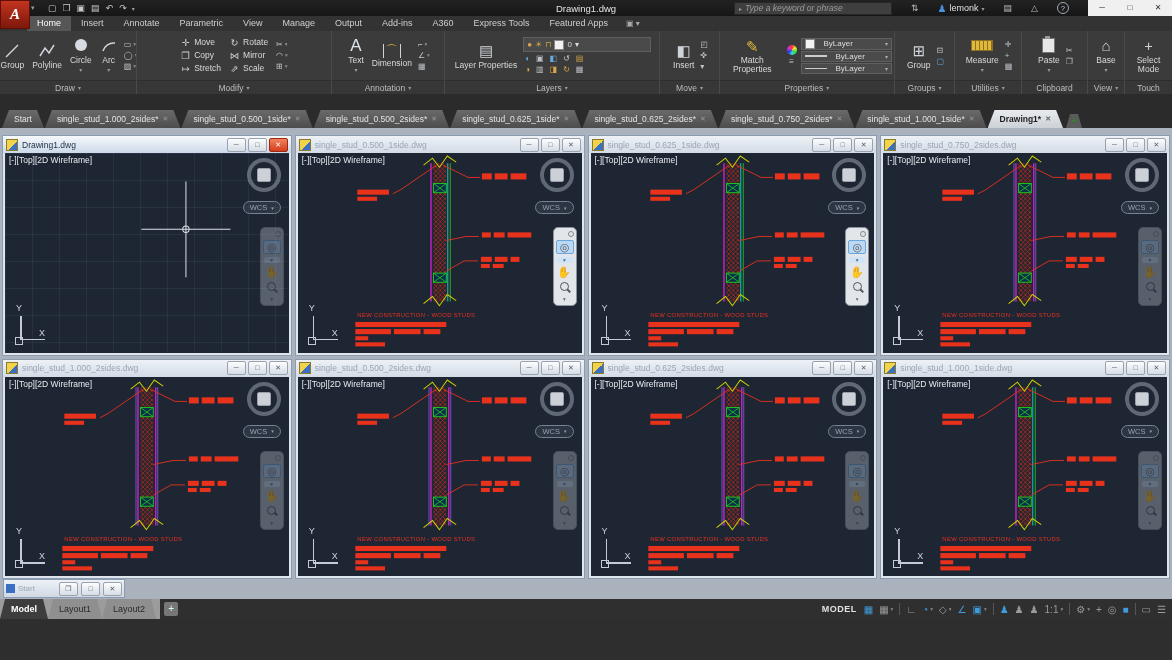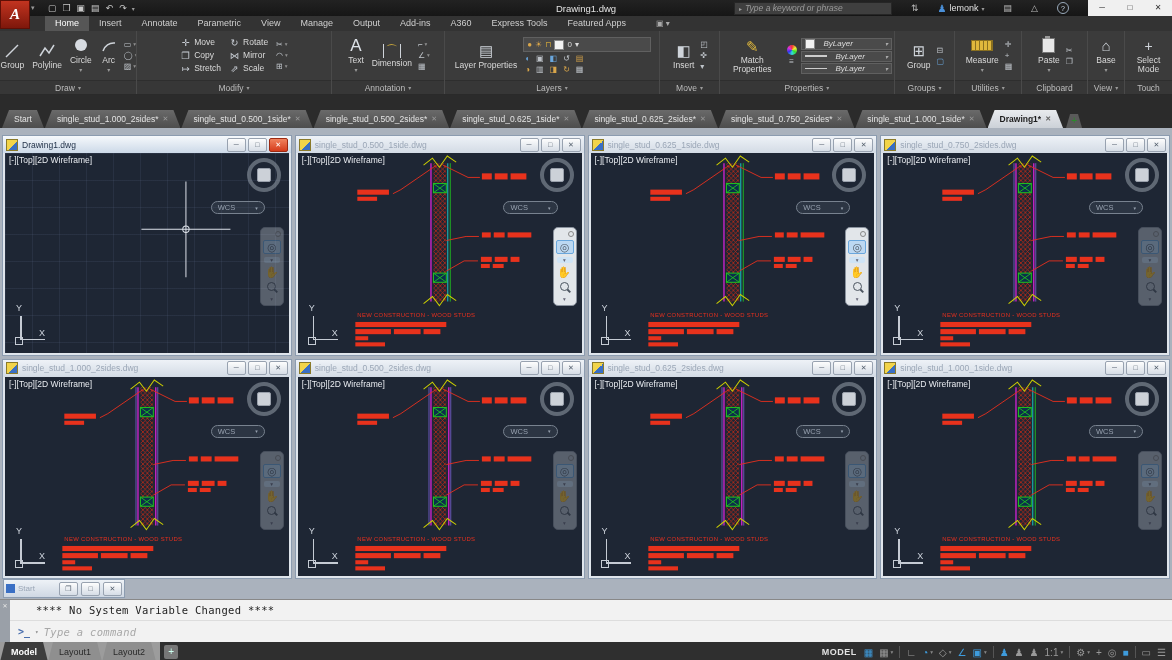--- a/index.html
+++ b/index.html
@@ -18,21 +18,21 @@
   .searchbox{width:148px;height:11px;background:#3f3f3f;border:1px solid #262626;display:flex;align-items:center;gap:3px;padding:0 4px;}
   .searchbox .arrow{color:#9a9a9a;font-size:6px;}
   .searchbox .ph{font:italic 8.5px "Liberation Sans",sans-serif;color:#9a9a9a;white-space:nowrap;overflow:hidden;}
   .tb-ic{font-size:9px;color:#bbb;}
   .tb-user{display:flex;align-items:center;gap:3px;font-size:9px;color:#e0e0e0;}
   .user-glyph{color:#4a90d9;font-size:10px;}
   .help-circ{width:10px;height:10px;border:1px solid #9ab;border-radius:50%;font-size:7px;color:#cde;display:flex;align-items:center;justify-content:center;}
   .winctl{background:#f0f0f0;height:16px;display:flex;align-items:center;}
   .winctl span{width:28px;text-align:center;font-size:8px;color:#333;line-height:16px;}
   
-  .menubar{height:15px;background:#333;display:flex;align-items:flex-end;padding-left:45px;flex:0 0 15px;gap:12px;}
+  .menubar{height:15px;background:#333;display:flex;align-items:flex-end;padding-left:27px;flex:0 0 15px;}
   #menu-tabs{display:flex;height:15px;}
   .menu-tab{padding:0 10px;font-size:9px;color:#cfcfcf;line-height:15px;white-space:nowrap;}
   .menu-tab.active{background:#565656;color:#fff;}
   .menu-extra{margin-left:8px;font-size:8px;color:#aaa;line-height:15px;}
   
   .ribbon{height:63px;background:#3b3b3b;display:flex;flex:0 0 63px;border-bottom:1px solid #2a2a2a;}
   .rib-panel{display:flex;flex-direction:column;border-right:1px solid #4a4a4a;box-sizing:border-box;}
   .rib-content{flex:1;display:flex;align-items:center;justify-content:center;gap:4px;padding:1px 2px;overflow:hidden;}
   .rib-label{height:13px;background:#373737;border-top:1px solid #2e2e2e;color:#bdbdbd;font-size:8.5px;
              display:flex;align-items:center;justify-content:center;gap:3px;}
@@ -40,21 +40,21 @@
   .bigbtn{display:flex;flex-direction:column;align-items:center;justify-content:center;gap:1px;color:#dadada;font-size:8.5px;line-height:9px;text-align:center;padding:0 2px;}
   .bigbtn .bi{height:18px;display:flex;align-items:center;justify-content:center;font-size:15px;color:#cfd4da;}
   .bigbtn .bcaret{font-size:6px;color:#9a9a9a;}
   .smallcol{display:flex;flex-direction:column;justify-content:center;gap:2px;}
   .si{font-size:8px;color:#bfc4ca;display:flex;align-items:center;gap:2px;line-height:9px;}
   .si .caret{font-size:5.5px;color:#8f8f8f;}
   .mrow{display:flex;align-items:center;gap:3px;font-size:8.5px;color:#dadada;line-height:13px;white-space:nowrap;}
   .mrow .mi{font-size:9.5px;color:#c6cbd2;width:11px;text-align:center;}
   .modcols{display:flex;gap:8px;}
   .modcol{display:flex;flex-direction:column;justify-content:center;}
-  .dd{display:flex;align-items:center;gap:9px;background:#4a4a4a;border:1px solid #606060;height:13px;font-size:8px;color:#ddd;padding:0 3px;flex:1;font-style:italic;}
+  .dd{display:flex;align-items:center;gap:9px;background:#4a4a4a;border:1px solid #606060;height:13px;font-size:8px;color:#ddd;padding:0 3px;flex:1;}
   .dd .caret{margin-left:auto;font-size:6px;color:#aaa;}
   .swatch{width:8px;height:8px;background:#f2f2f2;border:1px solid #888;}
   .lwline{width:22px;height:2px;background:#ccc;}
   .ltline{width:22px;height:1px;background:#ccc;}
   .propstack{display:flex;flex-direction:column;gap:1px;width:104px;}
   .propicons{display:flex;flex-direction:column;gap:2px;align-items:center;}
   .cwheel{width:10px;height:10px;border-radius:50%;background:conic-gradient(#e33,#ee3,#3d3,#3dd,#33e,#d3d,#e33);}
   .layer-right{display:flex;flex-direction:column;gap:2px;width:128px;}
   .layer-dd{display:flex;align-items:center;gap:3px;background:#4a4a4a;border:1px solid #606060;height:13px;font-size:8px;color:#ddd;padding:0 3px;}
   .lr-icons{display:flex;gap:6px;justify-content:flex-start;padding-left:2px;}
@@ -87,22 +87,22 @@
   .win.active .wclose{background:linear-gradient(#f0825e,#d63c1c);color:#fff;border-color:#9c2a12;}
   .canvas{flex:1;margin:0 2px 2px;background:#1e2634;position:relative;overflow:hidden;}
   .canvas.gridbg{background-color:#1e2634;
     background-image:linear-gradient(rgba(130,150,190,0.10) 1px,transparent 1px),
                      linear-gradient(90deg,rgba(130,150,190,0.10) 1px,transparent 1px);
     background-size:27px 27px;}
   .drawing{position:absolute;inset:0;width:100%;height:100%;}
   .vp-label{position:absolute;top:2px;left:4px;font-size:8.5px;color:#e8ebf0;z-index:3;}
   .viewcube{position:absolute;top:5px;right:8px;width:34px;height:34px;border:4px solid rgba(150,158,170,0.55);border-radius:50%;box-sizing:border-box;z-index:3;}
   .vc-face{position:absolute;inset:6px;background:#ccd1d8;border:1px solid #99a0ab;border-radius:2px;}
-  .wcs{position:absolute;top:48px;right:24px;padding:1px 6px;border:1px solid #78828f;border-radius:7px;
-       color:#97a1af;font-size:7.5px;background:rgba(72,82,96,0.35);display:flex;gap:20px;align-items:center;z-index:3;}
+  .wcs{position:absolute;top:48px;right:8px;padding:1px 6px;border:1px solid #78828f;border-radius:7px;
+       color:#97a1af;font-size:7.5px;background:rgba(72,82,96,0.35);display:flex;gap:4px;align-items:center;z-index:3;}
   .wcs .caret{font-size:5px;}
   .navbar{position:absolute;right:5px;top:74px;width:22px;border-radius:5px;border:1px solid #8a929e;
           background:#e2e6ea;display:flex;flex-direction:column;align-items:center;padding:3px 0;gap:3px;z-index:3;}
   .navbar.faded{opacity:0.38;background:#b8bfc8;}
   .nb-dot{width:4px;height:4px;border:1px solid #888;border-radius:50%;align-self:flex-end;margin-right:2px;}
   .nb-btn{font-size:11px;color:#4c5560;line-height:12px;}
   .nb-caret{font-size:5.5px;color:#667;}
   .nb-hl{background:#bcd8f2;border:1px solid #6aa7dd;border-radius:2px;width:16px;text-align:center;}
   .nb-hl2{background:#cfe4f6;width:16px;text-align:center;border-radius:2px;}
   .mag{display:inline-block;width:7px;height:7px;border:1.5px solid #4c5560;border-radius:50%;position:relative;}
@@ -1156,33 +1156,20 @@
       </div>
     <div class="mini-win">
       <span class="mini-ico"></span>
       <span class="mini-name">Start</span>
       <span class="wbtn">❐</span>
       <span class="wbtn">□</span>
       <span class="wbtn">✕</span>
     </div>
   </div>
 
-  <div class="cmdarea">
-    <div class="cmd-grip">
-        <span>✕</span>
-      </div>
-    <div class="cmd-body">
-      <div class="cmd-history">**** No System Variable Changed ****</div>
-      <div class="cmd-input">
-        <span class="cmd-prompt">&gt;_</span>
-        <span class="cmd-caret">▾</span>
-        <span class="cmd-ph">Type a command</span>
-      </div>
-    </div>
-  </div>
 
   <div class="bottombar">
     <div class="layouts" id="layout-tabs">
         <span class="layout-tab active">Model</span>
         <span class="layout-tab">Layout1</span>
         <span class="layout-tab">Layout2</span>
       </div>
     <span class="layout-plus">+</span>
     <span class="sb-spacer"></span>
     <span class="sb-mode">MODEL</span>

